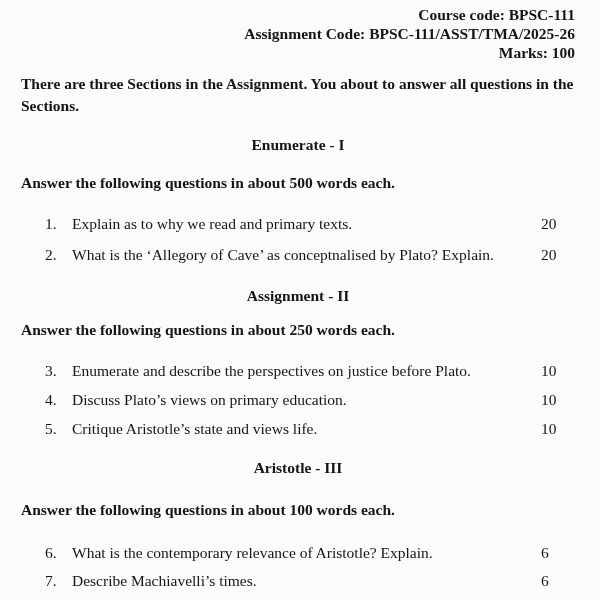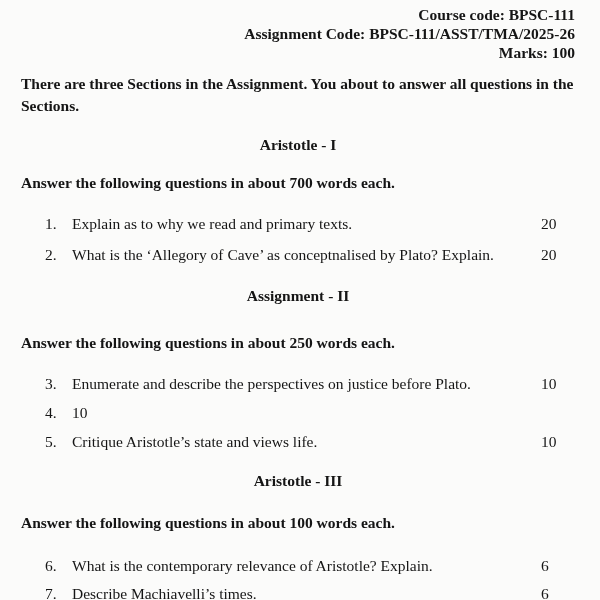--- a/index.html
+++ b/index.html
@@ -57,42 +57,42 @@
     flex: 0 0 27px;
   }
   .q-text {
     flex: 1 1 auto;
     padding-right: 8px;
   }
   .q-marks {
     flex: 0 0 34px;
     width: 34px;
   }
-  .sec-2 .section-title { margin-top: 22px; margin-bottom: 29px; }
+  .sec-2 .section-title { margin-top: 22px; margin-bottom: 16px; }
   .sec-2 .q-row { margin-bottom: 9px; }
   .sec-3 .section-title { margin-top: 20px; margin-bottom: 24px; }
   .sec-3 .instruction { margin-bottom: 24px; }
   .sec-3 .q-row { margin-bottom: 8px; }
 </style>
 </head>
 <body>
 
 <div class="page">
 
   <div class="doc-header">
     <div>Course code: BPSC-111</div>
     <div>Assignment Code: BPSC-111/ASST/TMA/2025-26</div>
     <div>Marks: 100</div>
   </div>
 
   <p class="intro">There are three Sections in the Assignment. You about to answer all questions in the Sections.</p>
 
   <div class="section sec-1">
-    <div class="section-title">Aristotle - I</div>
-    <div class="instruction">Answer the following questions in about 700 words each.</div>
+    <div class="section-title">Enumerate - I</div>
+    <div class="instruction">Answer the following questions in about 500 words each.</div>
     <div class="questions">
       <div class="q-row">
         <span class="q-num">1.</span>
         <span class="q-text">Explain as to why we read and primary texts.</span>
         <span class="q-marks">20</span>
       </div>
       <div class="q-row">
         <span class="q-num">2.</span>
         <span class="q-text">What is the ‘Allegory of Cave’ as conceptnalised by Plato? Explain.</span>
         <span class="q-marks">20</span>
@@ -104,20 +104,21 @@
     <div class="section-title">Assignment - II</div>
     <div class="instruction">Answer the following questions in about 250 words each.</div>
     <div class="questions">
       <div class="q-row">
         <span class="q-num">3.</span>
         <span class="q-text">Enumerate and describe the perspectives on justice before Plato.</span>
         <span class="q-marks">10</span>
       </div>
       <div class="q-row">
         <span class="q-num">4.</span>
+        <span class="q-text">Discuss Plato’s views on primary education.</span>
         <span class="q-marks">10</span>
       </div>
       <div class="q-row">
         <span class="q-num">5.</span>
         <span class="q-text">Critique Aristotle’s state and views life.</span>
         <span class="q-marks">10</span>
       </div>
     </div>
   </div>
 

